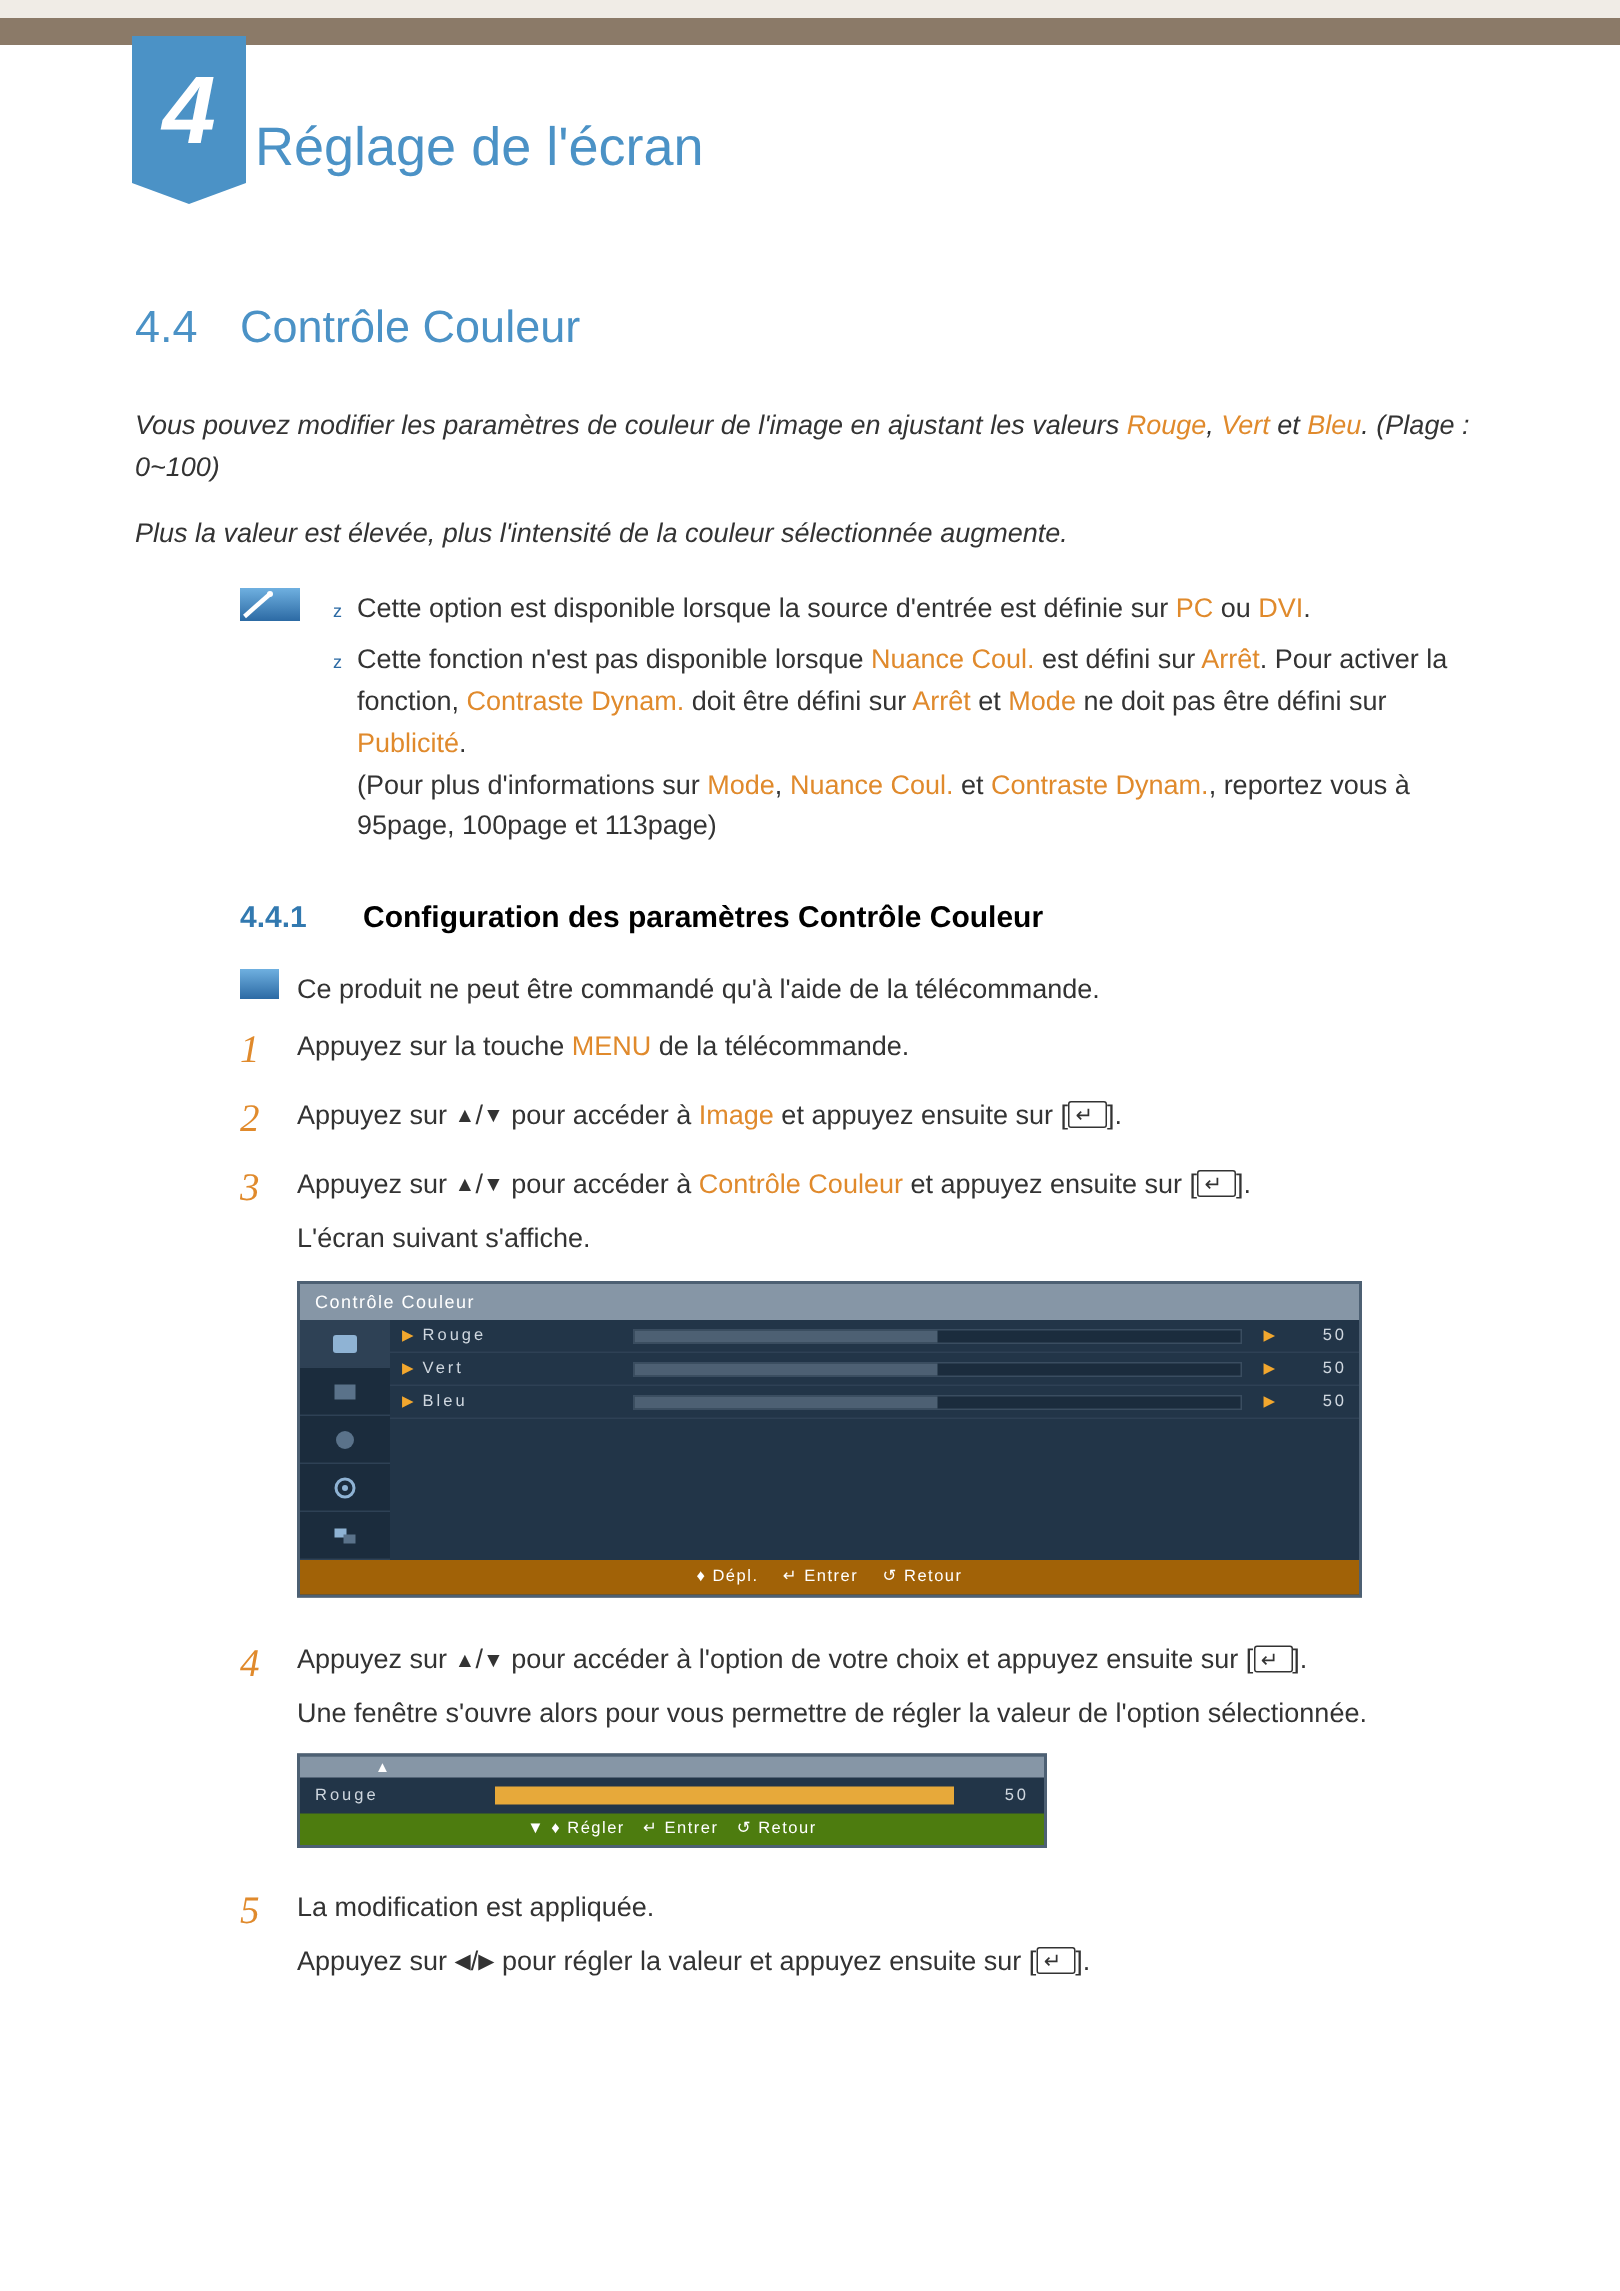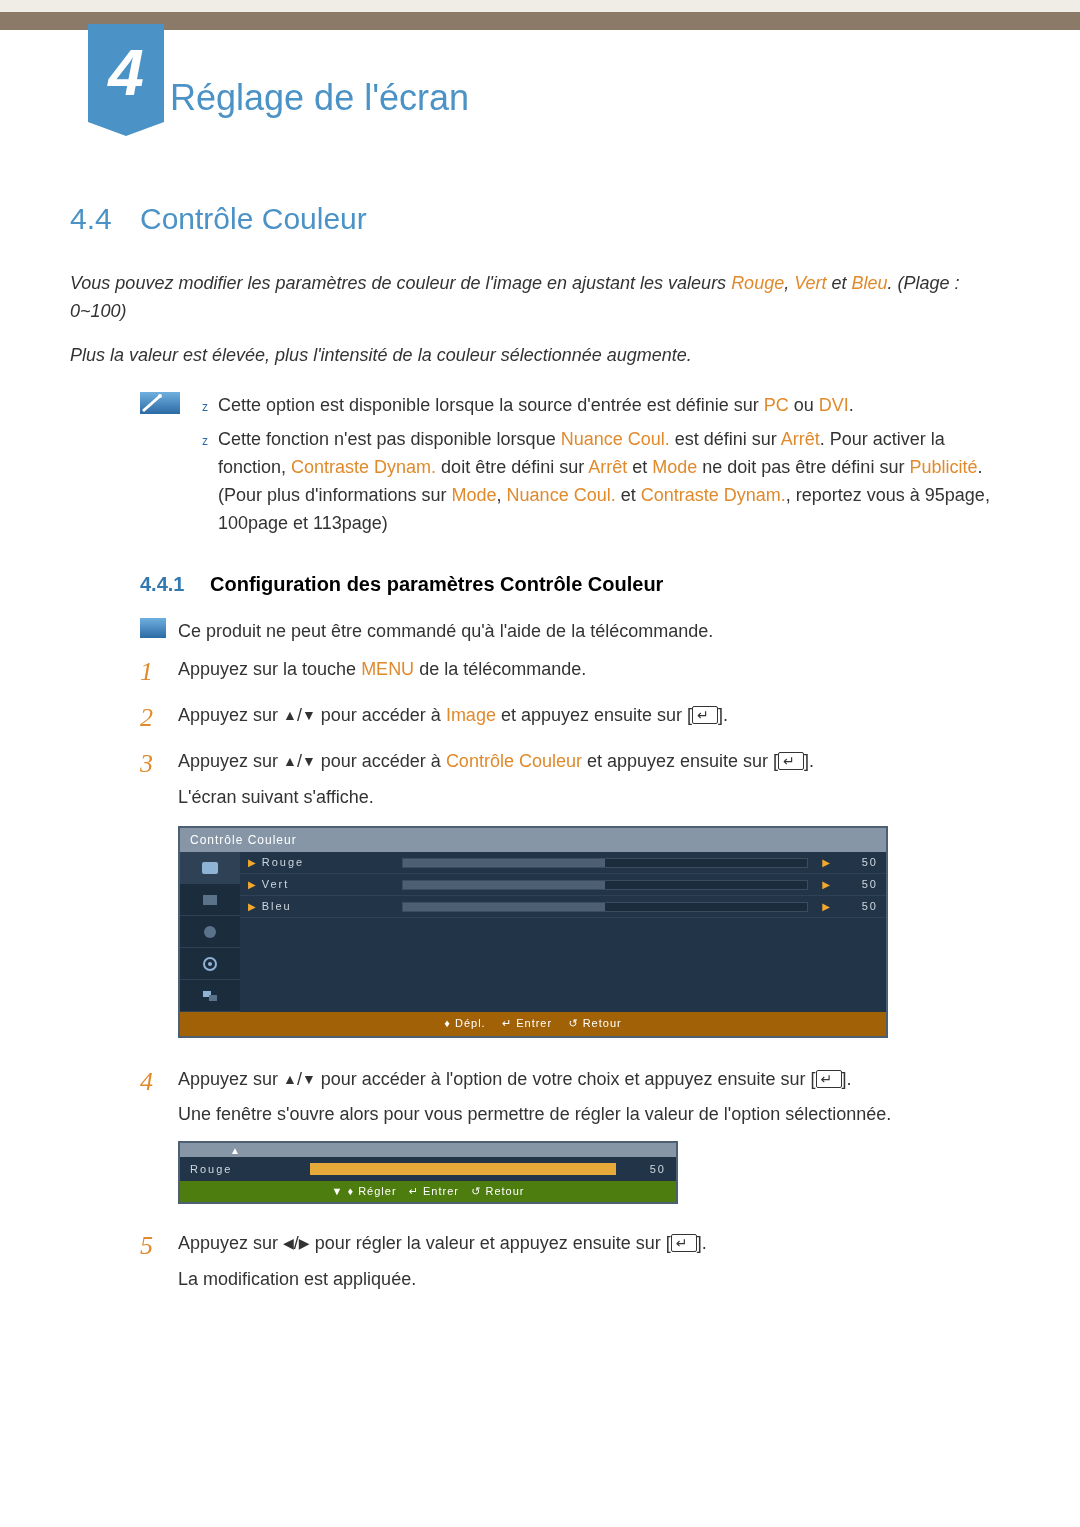--- a/index.html
+++ b/index.html
@@ -41,42 +41,42 @@
     border-left:38px solid transparent;
     border-right:38px solid transparent;
     border-top:14px solid #4b92c6;
   }
   .chapter-title {
     font-size: 36px;
     color: #4b92c6;
     font-weight: 400;
     padding-top: 20px;
   }
-  .content { padding: 0 90px 0 70px; }
+  .content { padding: 0 90px 0 90px; }
   .section-row { display: flex; margin-bottom: 28px; }
   .section-num {
     width: 70px; flex: 0 0 70px;
     color: #4b92c6; font-size: 30px;
   }
   .section-title { color: #4b92c6; font-size: 30px; }
   .body-block { margin-bottom: 22px; font-style: italic; }
   .body-block p { margin-bottom: 16px; }
   .orange { color: #e08a2c; }
   .note-row { display: flex; margin-left: 70px; margin-bottom: 24px; }
   .note-icon {
     flex: 0 0 40px; width:26px; height:22px;
     margin-right: 12px;
     background: linear-gradient(#6fb0e0,#2c6aa4);
     position: relative;
   }
   .note-icon svg { width:26px; height:22px; display:block; }
   .note-body { flex: 1; }
   .bullet-row { display:flex; margin-bottom:6px; }
   .bullet-dot { flex:0 0 26px; text-align:center; color:#2c6aa4; font-size:12px; padding-top:6px; }
-  .subsection-row { display:flex; margin: 26px 0 18px 70px; }
+  .subsection-row { display:flex; margin: 26px 0 18px 70px; gap: 12px; }
   .subsection-num { flex:0 0 70px; color:#3279b0; font-size:20px; font-weight:bold; }
   .subsection-title { color:#000000; font-size:20px; font-weight:bold; }
   .remote-row { display:flex; margin-left:70px; margin-bottom:10px; align-items:flex-start; }
   .remote-icon { flex:0 0 38px; }
   .remote-icon .ri {
     width:26px; height:20px;
     background:linear-gradient(#6fb0e0,#2c6aa4);
     display:block;
   }
   .step-row { display:flex; margin-left:70px; margin-bottom:10px; align-items:flex-start; }
@@ -344,20 +344,20 @@
           <span>↵ <span>Entrer</span></span>&nbsp;&nbsp;
           <span>↺ <span>Retour</span></span>
         </div>
       </div>
     </div>
   </div>
 
   <div class="step-row">
     <div class="step-num">5</div>
     <div class="step-body">
+      <p>La modification est appliquée.</p>
       <p>
         <span>Appuyez sur </span><span class="arrow">◀</span>/<span class="arrow">▶</span><span> pour régler la valeur et appuyez ensuite sur [</span><span class="enter-icon"></span><span>].</span>
       </p>
-      <p>La modification est appliquée.</p>
     </div>
   </div>
 
 </div>
 
 </body></html>

